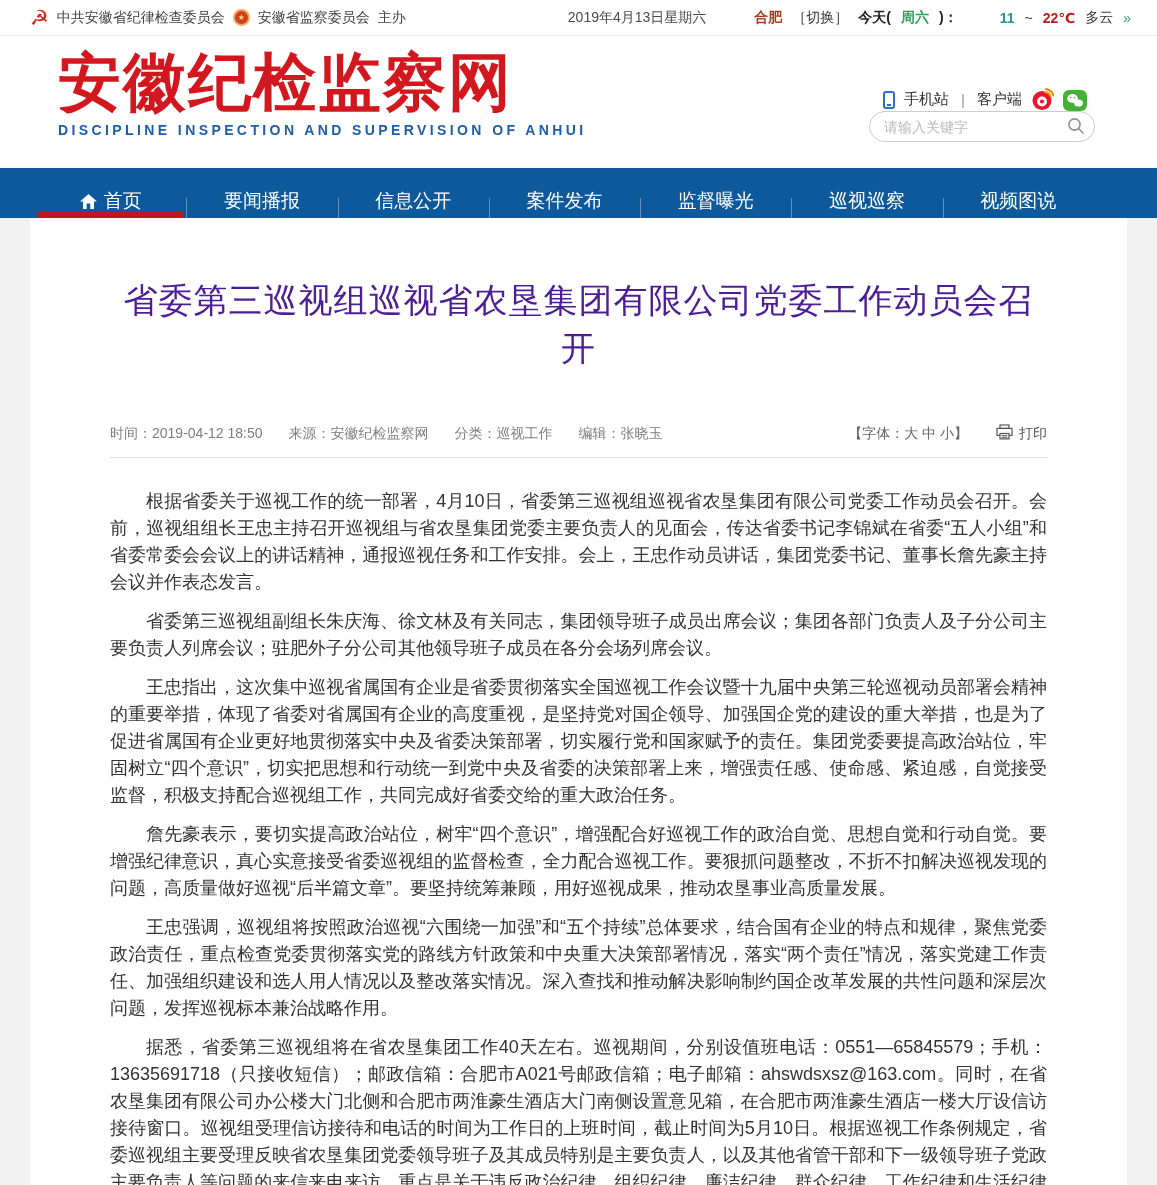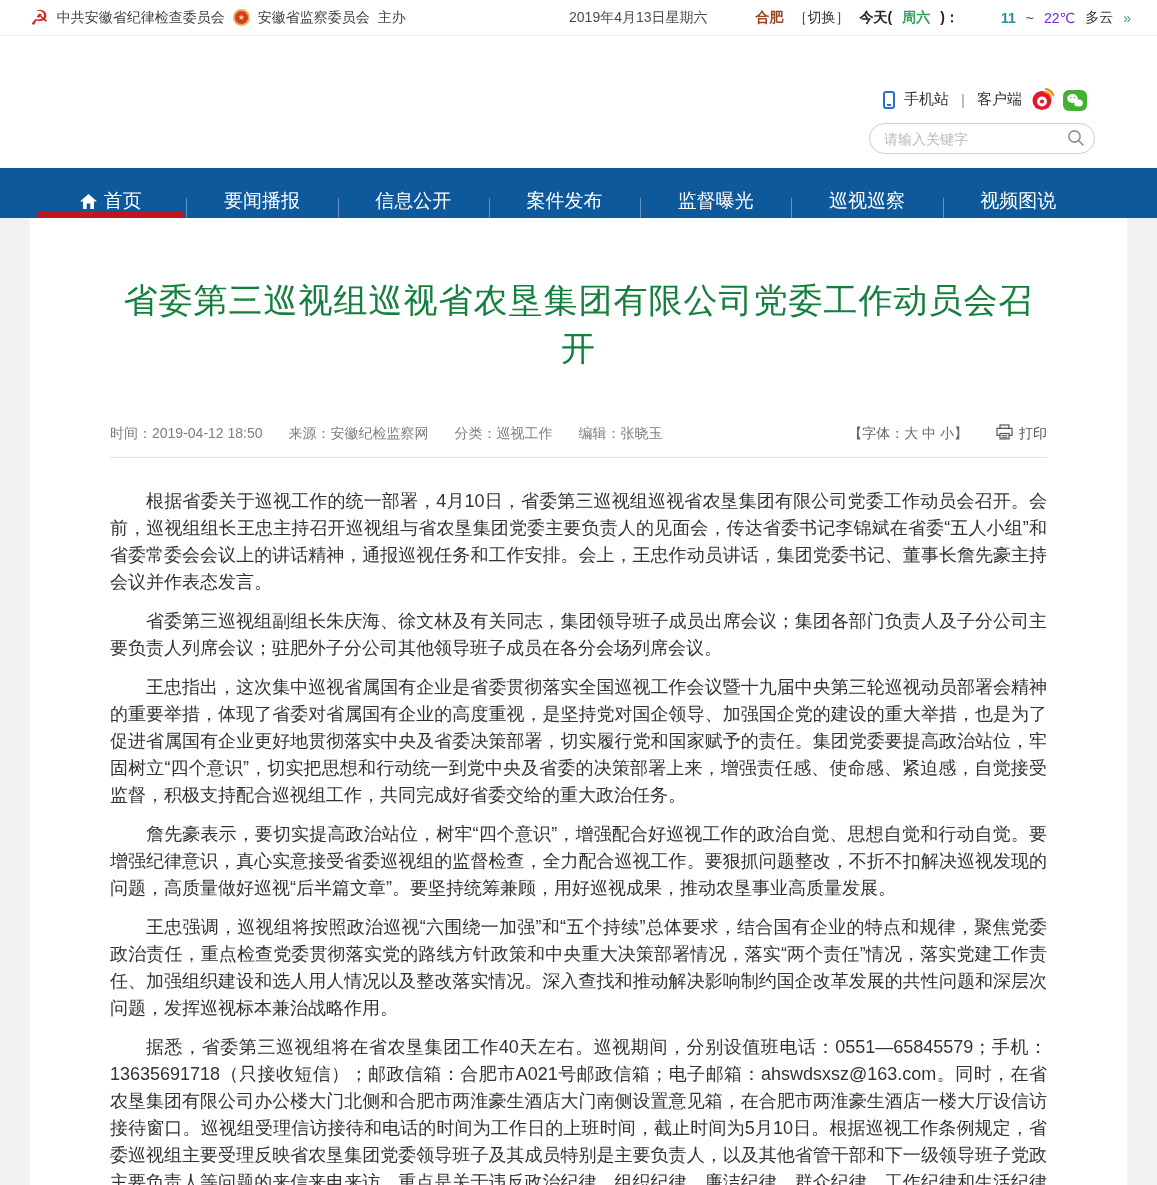--- a/index.html
+++ b/index.html
@@ -28,42 +28,42 @@
     display: inline-flex; align-items: center; justify-content: center;
     color: #f5d57a; font-size: 8px; line-height: 1;
   }
   .topbar-date { margin-left: auto; color: #4a4a4a; }
   .topbar-weather { margin-left: 48px; display: flex; align-items: center; gap: 10px; white-space: nowrap; }
   .w-city { color: #9c3f1f; font-weight: bold; }
   .w-switch { color: #333; }
   .w-today { color: #222; font-weight: bold; }
   .w-day { color: #2fa05a; font-weight: bold; }
   .w-low { color: #2b8f96; font-weight: bold; margin-left: 32px; }
-  .w-high { color: #6d28d9; font-weight: normal; }
+  .w-high { color: #b91c1c; font-weight: bold; }
   .w-cond { color: #333; font-family: Liberation Serif, serif; }
   .w-more { color: #2b9a8f; }
   
   .header { background: #fff; height: 132px; position: relative; }
   .logo { position: absolute; left: 58px; top: 10px; }
   .logo-cn {
     font-family: "Liberation Serif", "DejaVu Serif", serif;
     font-weight: bold; font-size: 63px; line-height: 74px;
     color: #d2181e; letter-spacing: 2px; white-space: nowrap;
   }
   .logo-en {
     font-size: 14px; font-weight: bold; color: #1c5fa8;
     letter-spacing: 3.4px; margin-top: 2px; white-space: nowrap;
   }
   .header-right { position: absolute; right: 62px; top: 52px; width: 226px; }
   .quick-links { display: flex; align-items: center; justify-content: flex-start; font-size: 15px; color: #333; gap: 9px; margin-left: 14px; }
   .phone-icon { width: 12px; height: 18px; border: 2px solid #2a6fc9; border-radius: 3px; display: inline-block; position: relative; }
   .phone-icon::after { content: ""; position: absolute; left: 2px; bottom: 1px; width: 4px; height: 2px; background: #2a6fc9; }
   .ql-sep { color: #999; padding: 0 3px; }
   .icon-weibo, .icon-wechat { display: inline-block; line-height: 0; }
-  .searchbox { margin-top: 12px; position: relative; width: 226px; height: 31px; }
+  .searchbox { margin-top: 0; position: relative; width: 226px; height: 31px; }
   .searchbox input {
     width: 100%; height: 100%; border: 1px solid #ccc; border-radius: 16px;
     padding: 0 36px 0 14px; font-size: 14px; color: #555; outline: none;
     font-family: "Liberation Sans", sans-serif; background: #fff;
   }
   .searchbox input::placeholder { color: #b9b9b9; }
   .search-btn { position: absolute; right: 10px; top: 6px; cursor: pointer; line-height: 0; }
   
   .nav { background: #0e599c; height: 50px; display: flex; padding: 16px 63px 0 35px; }
   .nav-item {
@@ -75,21 +75,21 @@
     width: 1px; background: rgba(255,255,255,.35);
   }
   .nav-item.active::after {
     content: ""; position: absolute; left: 2px; right: 2px; bottom: 0;
     height: 6px; background: #c0161f;
   }
   .nav-home-icon { margin-right: 7px; line-height: 0; }
   
   .content { margin: 0 30px; background: #fff; padding: 58px 80px 26px; min-height: 940px; }
   .article-title {
-    text-align: center; font-size: 34px; font-weight: 400; color: #15803d;
+    text-align: center; font-size: 34px; font-weight: 400; color: #4c1d95;
     line-height: 48px; letter-spacing: 1px;
   }
   .meta-row {
     margin-top: 52px; display: flex; align-items: center;
     font-size: 14px; color: #7d7d7d;
   }
   .meta-item { margin-right: 26px; white-space: nowrap; }
   .meta-right { margin-left: auto; display: flex; align-items: center; gap: 28px; color: #666; justify-content: center; }
   .print-btn { display: inline-flex; align-items: center; gap: 6px; color: #555; cursor: pointer; }
   .divider { border-bottom: 1px solid #e1e1e1; margin-top: 14px; }
@@ -116,20 +116,24 @@
     <span class="w-today">)：</span>
     <span class="w-low">11</span>
     <span>~</span>
     <span class="w-high">22℃</span>
     <span class="w-cond">多云</span>
     <span class="w-more">»</span>
   </div>
 </div>
 
 <div class="header">
+  <div class="logo">
+    <div class="logo-cn">安徽纪检监察网</div>
+    <div class="logo-en">DISCIPLINE  INSPECTION  AND  SUPERVISION  OF  ANHUI</div>
+  </div>
   <div class="header-right">
     <div class="quick-links">
       <span class="phone-icon"></span>
       <span>手机站</span>
       <span class="ql-sep">|</span>
       <span>客户端</span>
       <span class="icon-weibo">
         <svg width="23" height="23" viewBox="0 0 23 23">
             <circle cx="11" cy="12.5" r="9.5" fill="#e6162d"></circle>
             <circle cx="11" cy="13.5" r="5" fill="#fff"></circle>

